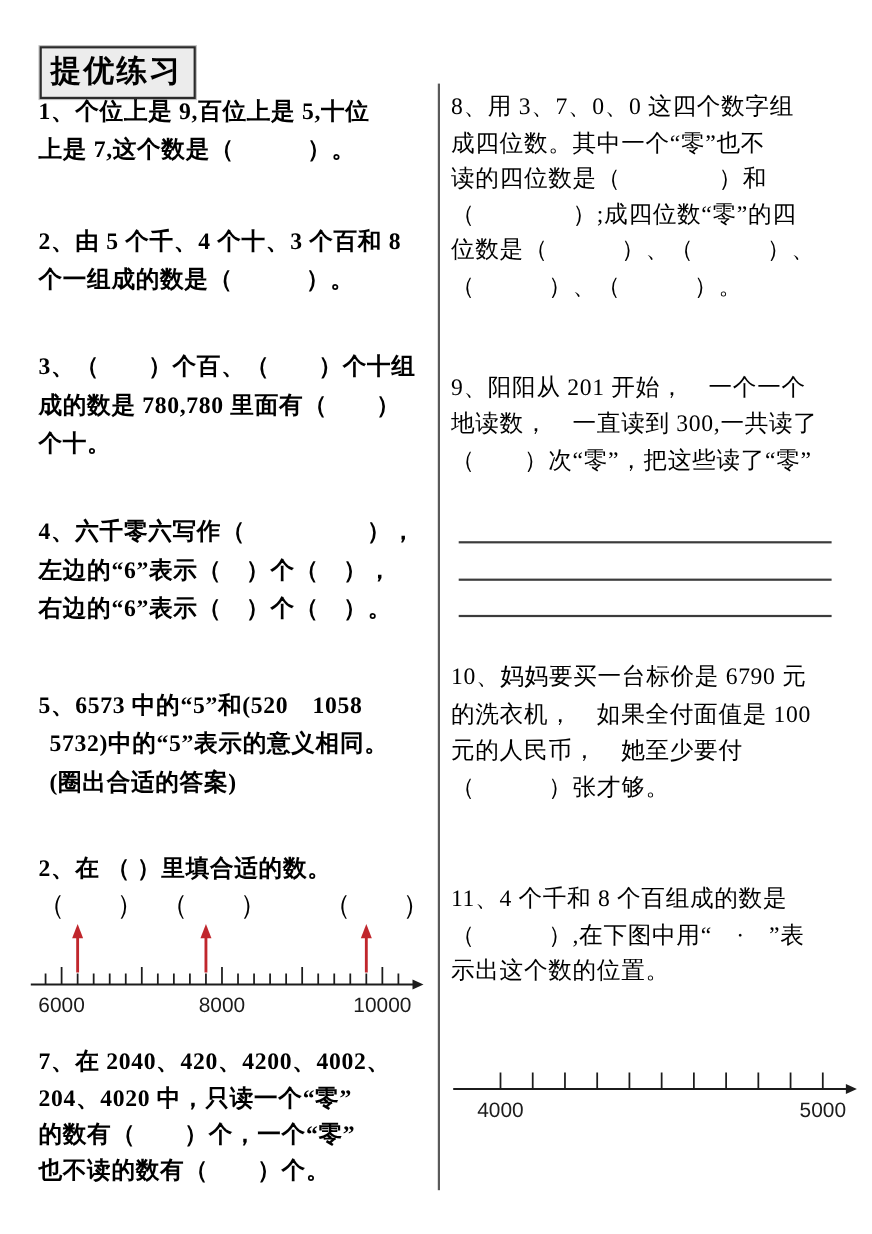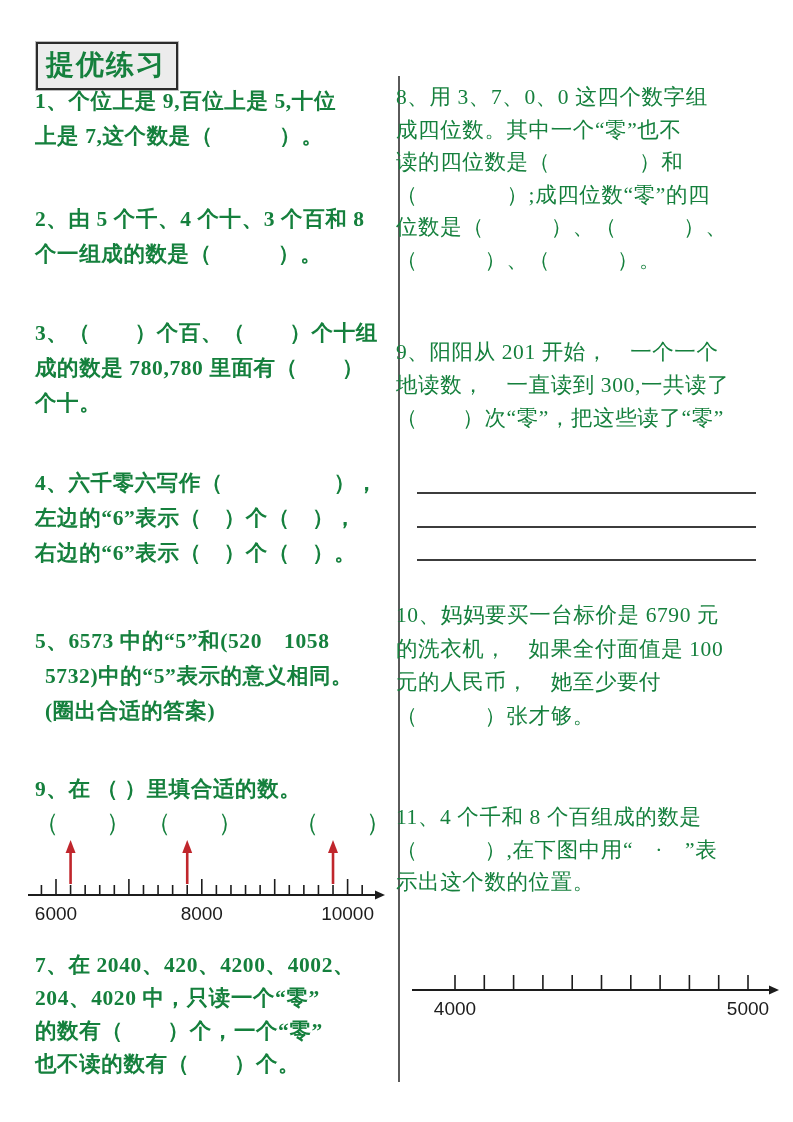--- a/index.html
+++ b/index.html
@@ -1,21 +1,21 @@
 <!DOCTYPE html>
 <html><head>
 <meta charset="utf-8">
 <style>
   html,body{margin:0;padding:0;}
   .page{
     position:relative;
     width:793px;height:1122px;
     background:#ffffff;
     font-family:"Liberation Serif","DejaVu Serif",serif;
-    color:#15803d;
+    color:#000000;
     overflow:hidden;
   }
   .title-box{
     position:absolute;left:36px;top:42px;
     border:2px solid #2b2b2b;
     background:#ececec;
     box-shadow:0 0 0 1px #bdbdbd;
     padding:2px 10px 4px 8px;
     font-size:28px;font-weight:bold;letter-spacing:2px;
   }
@@ -23,21 +23,21 @@
     position:absolute;left:398px;top:76px;
     width:2px;height:1006px;background:#5a5a5a;
   }
   .prob{
     position:absolute;
     font-size:21.5px;letter-spacing:0.6px;
     white-space:nowrap;
   }
   .prob div{height:inherit;}
   .col-l{left:35px;width:362px;line-height:35px;font-weight:bold;}
-  .col-r{left:396px;width:368px;line-height:32.5px;}
+  .col-r{left:410px;width:368px;line-height:32.5px;}
   #p7 div{line-height:33px;}
   #p9 div{line-height:33px;}
   #p10 div{line-height:33.5px;}
   #p5 div:nth-child(2),#p5 div:nth-child(3){padding-left:10px;}
   .paren-blank{
     position:absolute;top:806px;
     font-size:25px;letter-spacing:-1px;
   }
   .rule{
     position:absolute;left:417px;width:339px;height:0;
@@ -73,21 +73,21 @@
       <div>4、六千零六写作（　　　　　），</div>
       <div>左边的“6”表示（　）个（　），</div>
       <div>右边的“6”表示（　）个（　）。</div>
     </div>
   <div class="prob col-l" id="p5" style="top:624px">
       <div>5、6573 中的“5”和(520　1058</div>
       <div>5732)中的“5”表示的意义相同。</div>
       <div>(圈出合适的答案)</div>
     </div>
   <div class="prob col-l" id="p6" style="top:772px">
-      <div>9、在 （ ）里填合适的数。</div>
+      <div>2、在 （ ）里填合适的数。</div>
     </div>
   <div class="prob col-l" id="p7" style="top:949px">
       <div>7、在 2040、420、4200、4002、</div>
       <div>204、4020 中，只读一个“零”</div>
       <div>的数有（　　）个，一个“零”</div>
       <div>也不读的数有（　　）个。</div>
     </div>
 
   <span class="paren-blank" style="left:34px">（　　）</span>
   <span class="paren-blank" style="left:146px">（　　）</span>

